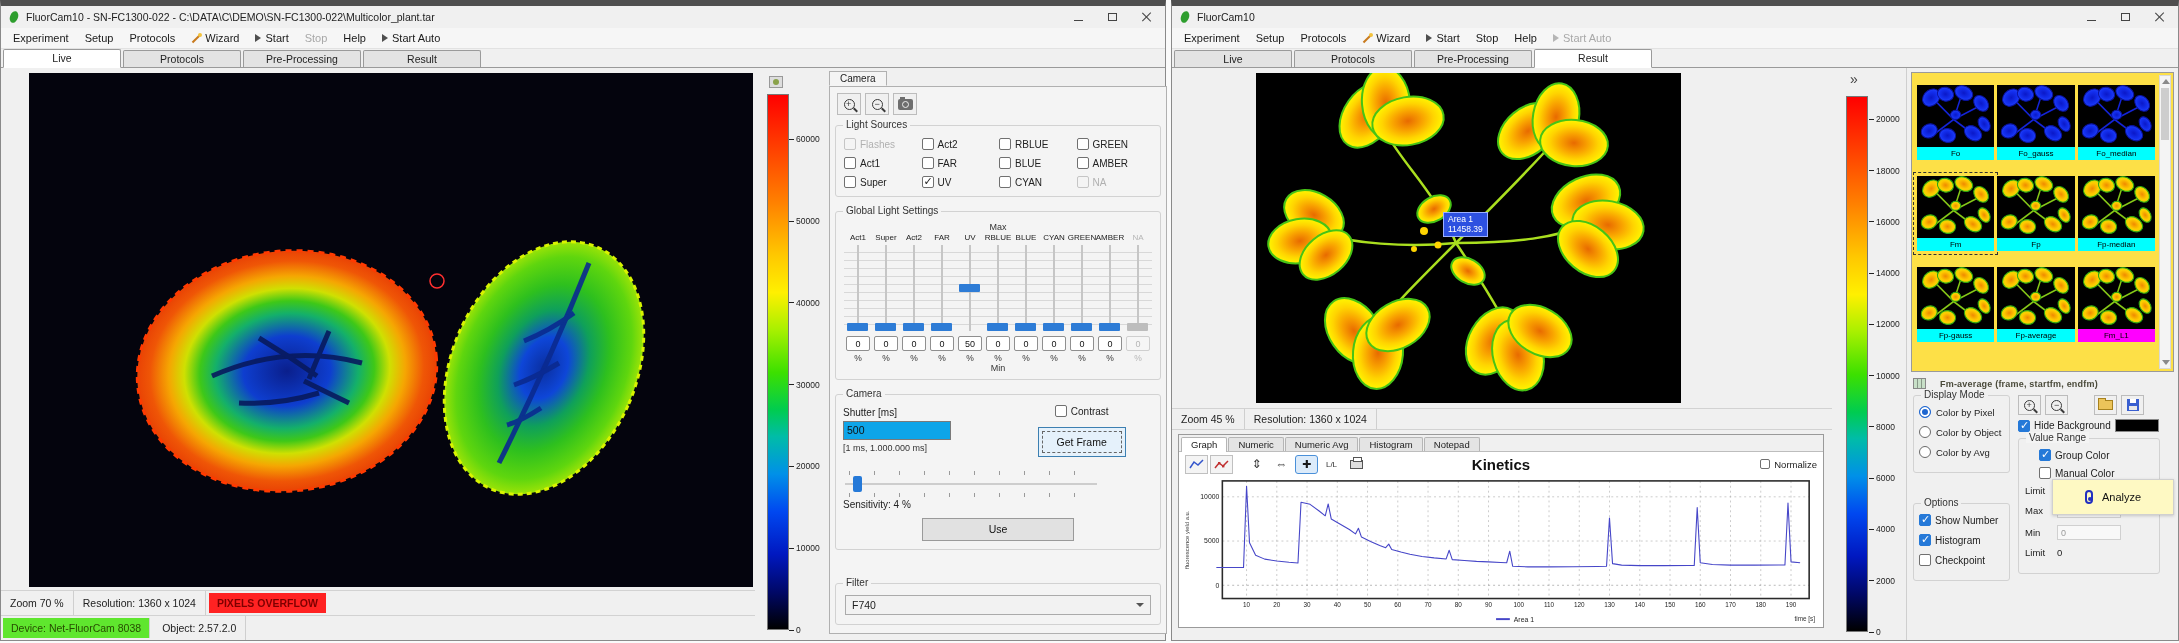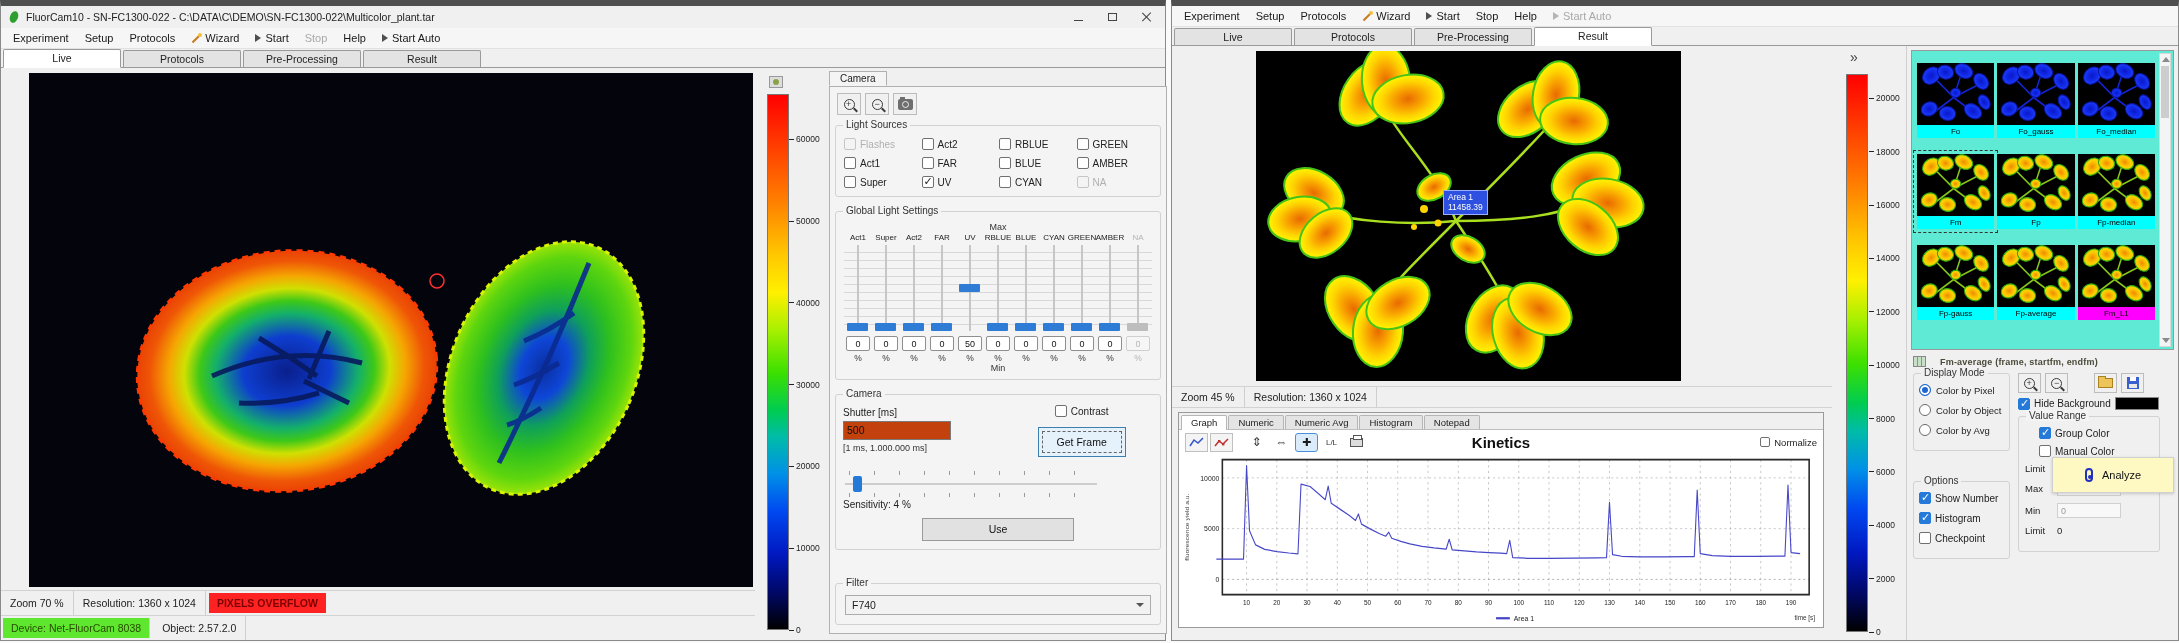--- a/index.html
+++ b/index.html
@@ -93,21 +93,21 @@
   .vslider.disabled .vhandle{background:#bdbdbd;}
   .vval{width:24px;height:15px;border:1px solid #8f8f8f;border-radius:2px;background:#fff;font-size:9px;text-align:center;line-height:14px;margin-top:5px;color:#111;}
   .vslider.disabled .vval{color:#b5b5b5;border-color:#cfcfcf;background:#f6f6f6;}
   .vpct{font-size:8.5px;color:#333;margin-top:2px;}
   .vslider.disabled .vpct{color:#b5b5b5;}
   
   .camgrid{display:flex;}
   .camleft{width:54%;}
   .camright{width:46%;display:flex;flex-direction:column;align-items:center;}
   .lbl{font-size:10px;color:#222;margin:2px 0 2px;}
-  .txt{width:108px;height:19px;border:1px solid #7a7a7a;font-size:10.5px;padding:0 3px;background:#c2410c;color:#111;}
+  .txt{width:108px;height:19px;border:1px solid #7a7a7a;font-size:10.5px;padding:0 3px;background:#0ea5e9;color:#111;}
   .range-lbl{font-size:9px;color:#333;margin-top:3px;}
   .btn-getframe{margin-top:10px;width:88px;height:30px;background:#e5f1fb;border:1px solid #3c7fb1;font-size:10.5px;color:#111;position:relative;}
   .btn-getframe::after{content:"";position:absolute;inset:3px;border:1px dashed #666;pointer-events:none;}
   .hslider{position:relative;width:252px;height:26px;margin:14px 0 0 2px;}
   .hslider .hticks-t{position:absolute;left:4px;right:4px;top:0;height:4px;background:repeating-linear-gradient(90deg,#9a9a9a 0 1px,transparent 1px 25px);}
   .hslider .hticks-b{position:absolute;left:4px;right:4px;bottom:0;height:4px;background:repeating-linear-gradient(90deg,#9a9a9a 0 1px,transparent 1px 25px);}
   .hslider .htrack{position:absolute;top:12px;left:0;right:0;height:2px;background:#cdcdcd;}
   .hslider .hhandle{position:absolute;top:5px;left:8px;width:9px;height:16px;background:#2579d8;border-radius:2px;}
   .btn-use{width:152px;height:23px;background:#e1e1e1;border:1px solid #9a9a9a;font-size:10.5px;color:#111;display:block;margin:8px auto 2px;text-align:center;line-height:19px;}
   .combo{height:20px;border:1px solid #ababab;background:#f2f2f2;display:flex;align-items:center;padding:0 6px;font-size:10.5px;color:#222;justify-content:space-between;margin:1px 2px 3px;}
@@ -139,21 +139,21 @@
   .gnorm{margin-left:auto;display:flex;align-items:center;font-size:9.5px;color:#222;}
   .gnorm .cb{width:10px;height:10px;}
   .gplot{flex:1;min-height:0;padding:0 4px 2px 2px;}
   .gplot svg{display:block;width:100%;height:100%;}
   
   .rcbarcol{width:74px;position:relative;flex:none;}
   .rcbarcol .cbar{left:14px;top:28px;bottom:8px;}
   .rcbarcol .cbar-ticks{left:37px;top:28px;bottom:8px;}
   
   .rpanel{flex:1;border-left:1px solid #cfcfcf;display:flex;flex-direction:column;min-width:0;}
-  .thumbbox{margin:4px 4px 2px;height:300px;border:1px solid #9a9a9a;background:#5eead4;position:relative;padding:12px 18px 4px 5px;flex:none;}
+  .thumbbox{margin:4px 4px 2px;height:300px;border:1px solid #9a9a9a;background:#fde047;position:relative;padding:12px 18px 4px 5px;flex:none;}
   .thumbgrid{display:grid;grid-template-columns:repeat(3,1fr);column-gap:3px;row-gap:16px;}
   .thumb{height:75px;position:relative;}
   .thumb .timg{height:62px;background:#000;overflow:hidden;}
   .thumb svg{display:block;width:100%;height:100%;}
   .thumb-label{height:13px;font-size:8px;text-align:center;line-height:13px;color:#000;background:#00ffff;overflow:hidden;}
   .thumb.selected{outline:1px dashed #333;outline-offset:3px;}
   .thumb.blue .lf{fill:url(#gradBlueThumb);stroke:#0a12a0;stroke-width:1;}
   .thumb.warm .lf{fill:url(#gradWarmThumb);stroke:#2ca512;stroke-width:1;}
   .thumb.blue .stems{stroke:#1424d8;}
   .thumb.warm .stems{stroke:#86c818;}
@@ -556,20 +556,39 @@
           <div class="combo">
             <span>F740</span>
             <span class="chev"></span>
           </div>
         </div>
       </div>
     </div>
   </div>
 
   <div class="win" id="winR">
+    <div class="titlebar">
+      <span class="leaf-ico">
+        <svg viewBox="0 0 14 14">
+            <ellipse cx="7" cy="7" rx="4" ry="6" fill="#2e9e2e" transform="rotate(20 7 7)"></ellipse>
+          </svg>
+      </span>
+      <span class="title-text">FluorCam10</span>
+      <span class="win-controls">
+        <span class="win-btn">
+            <span class="ic-min"></span>
+          </span>
+        <span class="win-btn">
+            <span class="ic-max"></span>
+          </span>
+        <span class="win-btn">
+            <span class="ic-close"></span>
+          </span>
+      </span>
+    </div>
     <div class="menubar" id="menuR">
         <div class="menu-item">
           <span>Experiment</span>
         </div>
         <div class="menu-item">
           <span>Setup</span>
         </div>
         <div class="menu-item">
           <span>Protocols</span>
         </div>

